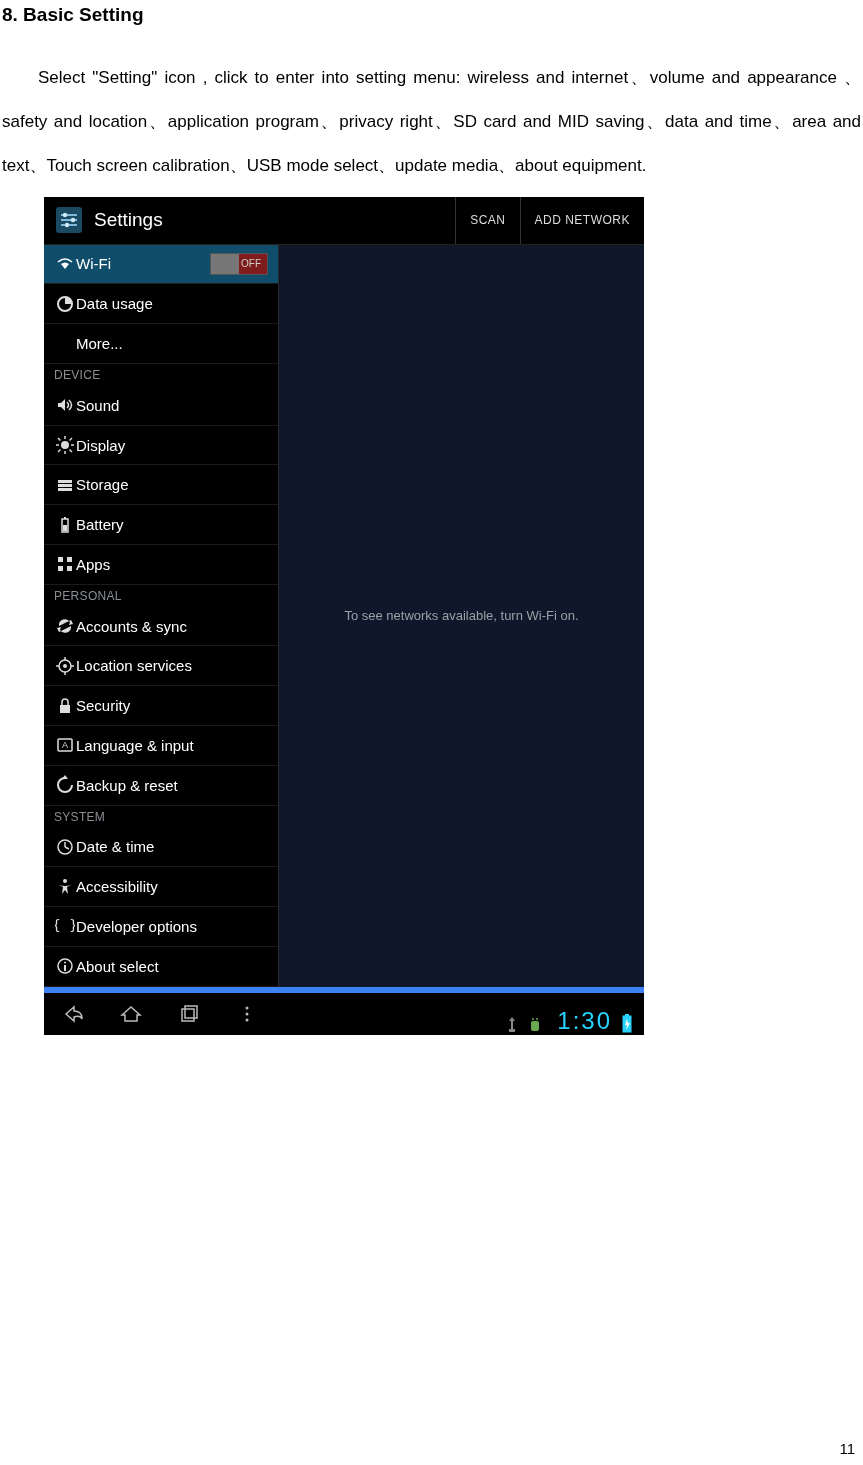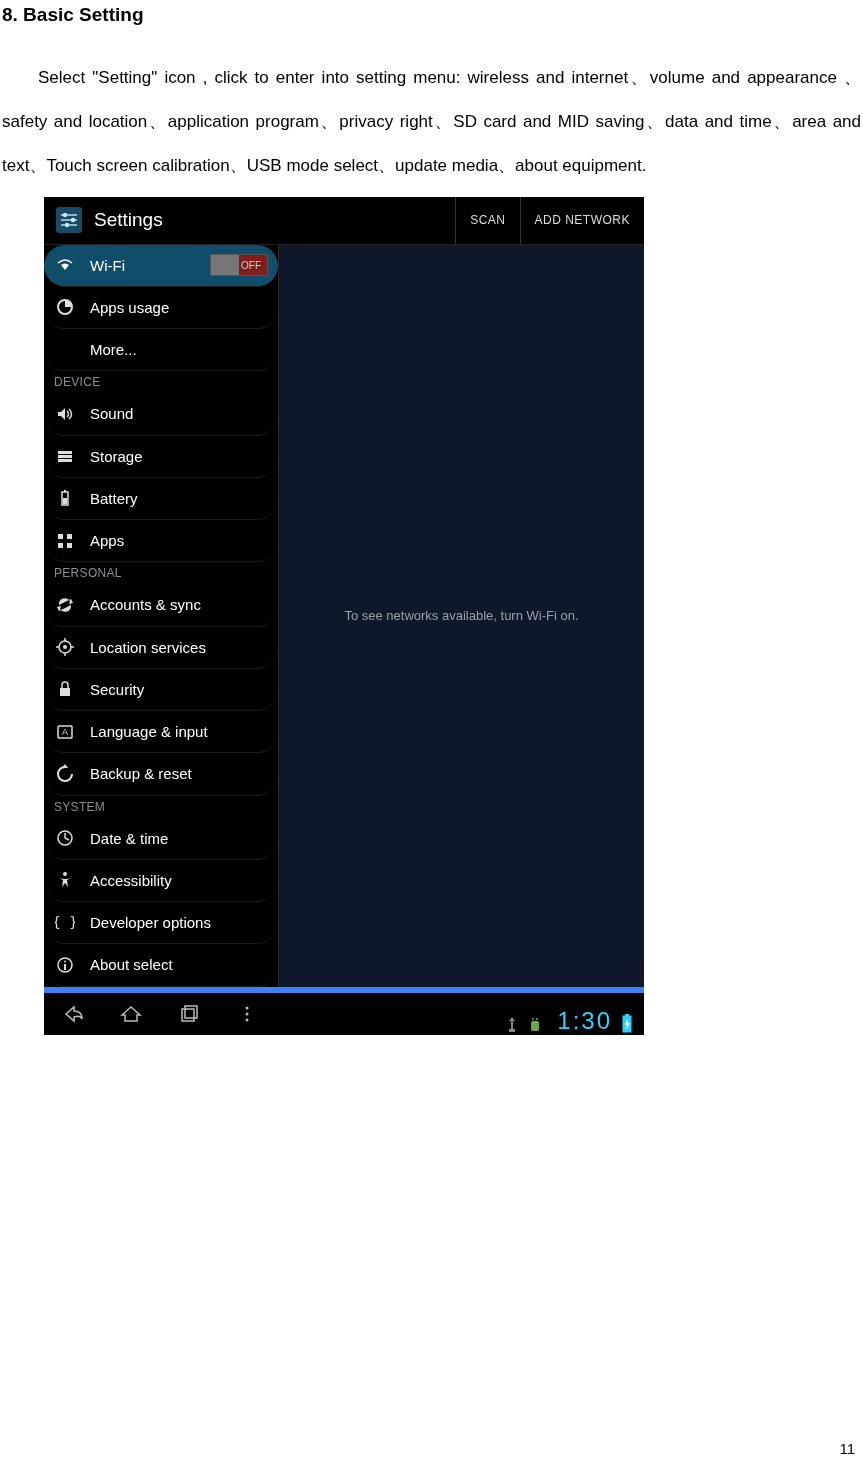--- a/index.html
+++ b/index.html
@@ -77,22 +77,20 @@
     padding: 4px 10px 4px 10px;
     letter-spacing: 0.3px;
   }
   .row {
     display:flex; align-items:center;
     height: 46px;
     color:#fff;
     font-size:15px;
     border-bottom:1px solid #1a1a1a;
     padding:0 10px;
-    gap:14px;
-    border-radius:21px;
   }
   .row.selected {
     background:#104d6b;
   }
   .row .ricon { width:22px; height:22px; display:flex;align-items:center;justify-content:center; color:#ddd; }
   .row .rlabel { flex:1; white-space:nowrap; }
   .toggle {
     width:58px; height:22px; border:1px solid #555; position:relative; background:#7f1d1d;
     display:flex; align-items:center;
   }
@@ -168,40 +166,58 @@
         </div>
       </div>
 
       <div class="row">
         <div class="ricon">
           <svg width="20" height="20" viewBox="0 0 20 20">
               <circle cx="10" cy="10" r="7" stroke="#ddd" stroke-width="2" fill="none"></circle>
               <path d="M10 3 A7 7 0 0 1 17 10 L10 10 Z" fill="#ddd"></path>
             </svg>
         </div>
-        <div class="rlabel">Apps usage</div>
+        <div class="rlabel">Data usage</div>
       </div>
 
       <div class="row">
         <div class="ricon"></div>
         <div class="rlabel">More...</div>
       </div>
 
       <div class="cat">DEVICE</div>
 
       <div class="row">
         <div class="ricon">
           <svg width="20" height="20" viewBox="0 0 20 20">
               <path d="M3 8 H6 L10 4 V16 L6 12 H3 Z" fill="#ddd"></path>
               <path d="M12 7 Q15 10 12 13 M14 5 Q19 10 14 15" stroke="#ddd" stroke-width="1.5" fill="none"></path>
             </svg>
         </div>
         <div class="rlabel">Sound</div>
       </div>
 
+      <div class="row">
+        <div class="ricon">
+          <svg width="20" height="20" viewBox="0 0 20 20">
+              <circle cx="10" cy="10" r="4" fill="#ddd"></circle>
+              <g stroke="#ddd" stroke-width="1.5">
+                <line x1="10" y1="1" x2="10" y2="4"></line>
+                <line x1="10" y1="16" x2="10" y2="19"></line>
+                <line x1="1" y1="10" x2="4" y2="10"></line>
+                <line x1="16" y1="10" x2="19" y2="10"></line>
+                <line x1="3" y1="3" x2="5.5" y2="5.5"></line>
+                <line x1="14.5" y1="14.5" x2="17" y2="17"></line>
+                <line x1="14.5" y1="5.5" x2="17" y2="3"></line>
+                <line x1="3" y1="17" x2="5.5" y2="14.5"></line>
+              </g>
+            </svg>
+        </div>
+        <div class="rlabel">Display</div>
+      </div>
 
       <div class="row">
         <div class="ricon">
           <svg width="20" height="20" viewBox="0 0 20 20">
               <rect x="3" y="5" width="14" height="3" fill="#ddd"></rect>
               <rect x="3" y="9" width="14" height="3" fill="#ddd"></rect>
               <rect x="3" y="13" width="14" height="3" fill="#ddd"></rect>
             </svg>
         </div>
         <div class="rlabel">Storage</div>

